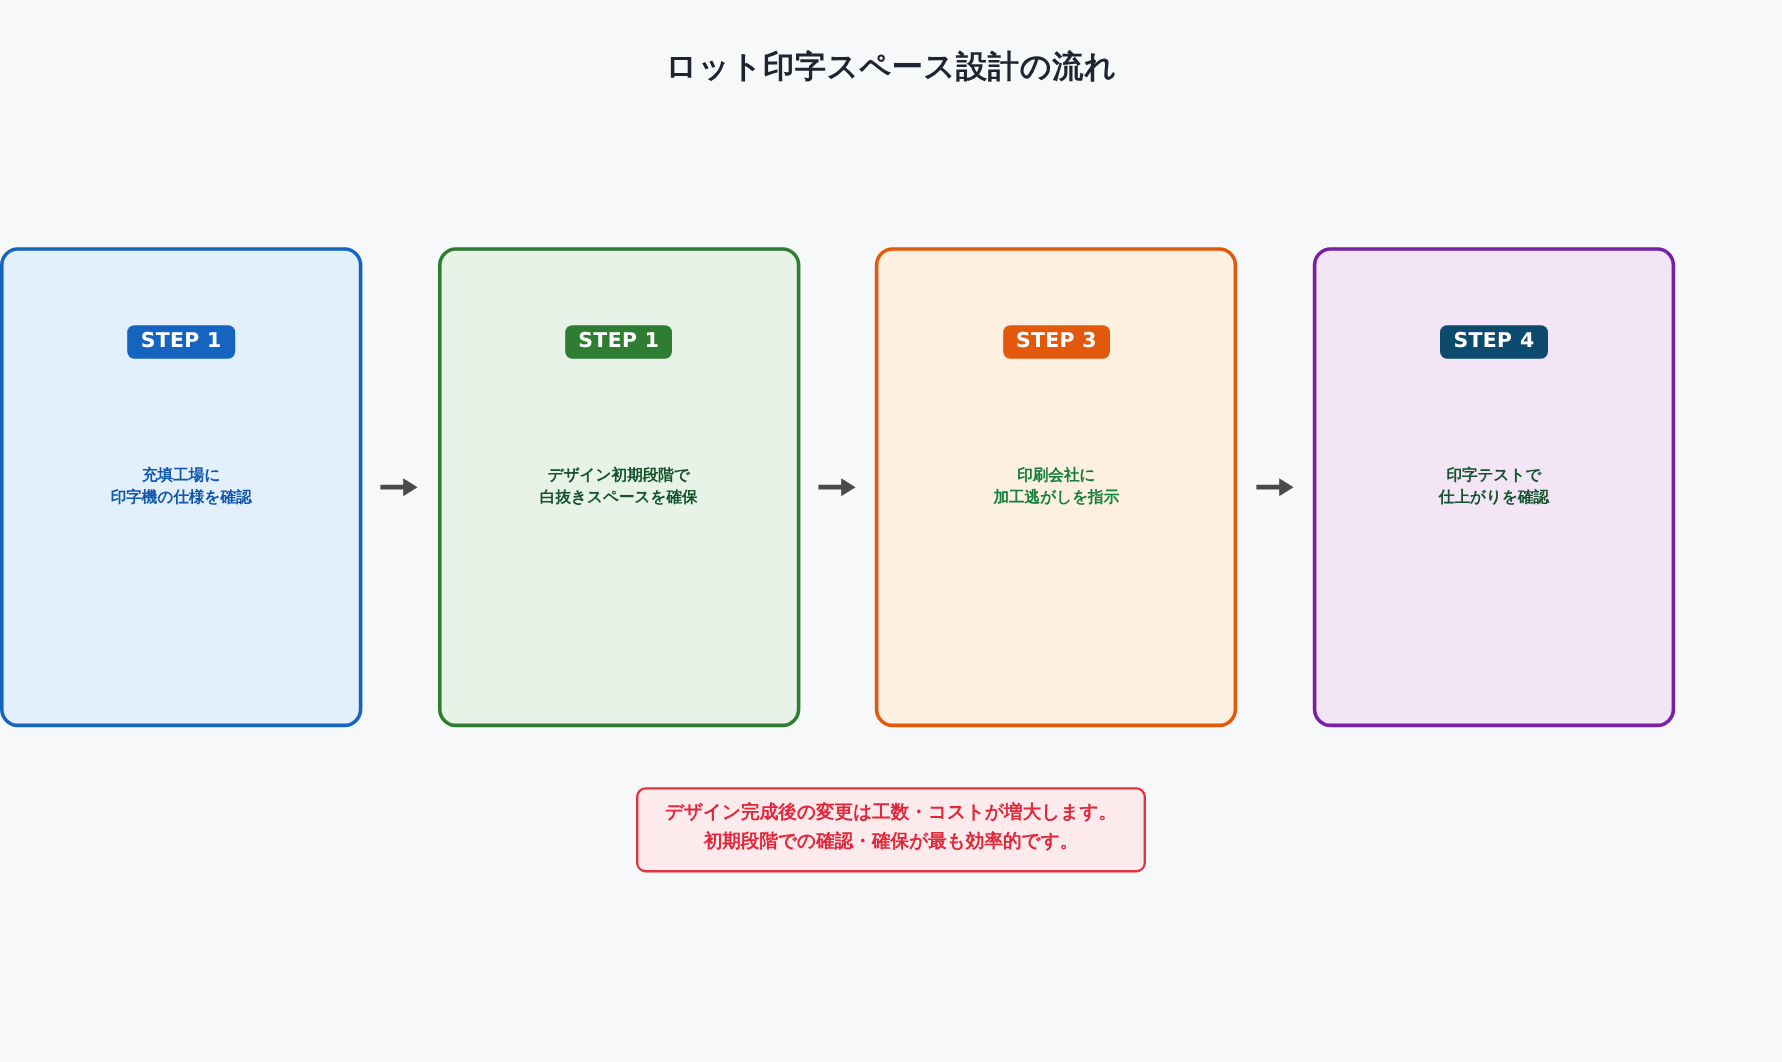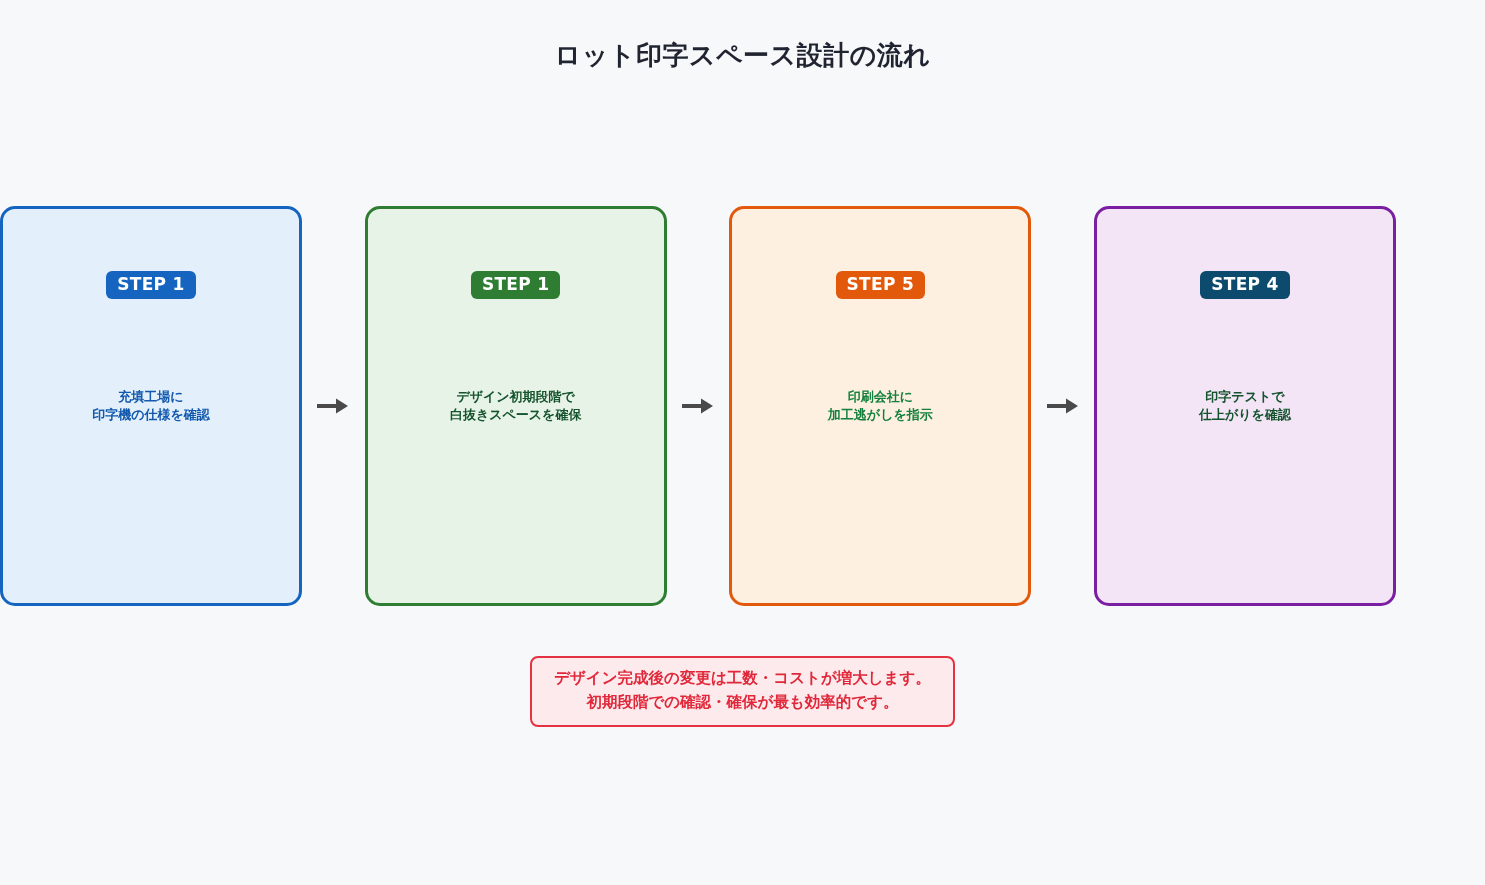--- a/index.html
+++ b/index.html
@@ -126,20 +126,21 @@
     display: flex;
     justify-content: center;
   }
   .note-box {
     box-sizing: border-box;
     background: #fdeaec;
     border: 2px solid #e53241;
     border-radius: 8px;
     padding: 9px 22px 11px 22px;
     text-align: center;
+    font-family: Liberation Mono, monospace;
   }
   .note-text {
     color: #e0283a;
     font-size: 15.5px;
     font-weight: bold;
     line-height: 1.52;
     white-space: pre-line;
   }
 </style>
 </head>
@@ -173,21 +174,21 @@
   </div>
 
   <div class="arrow">
     <svg width="34" height="18" viewBox="0 0 34 18" aria-hidden="true">
       <path d="M1 9 H21" stroke="#4a4a4a" stroke-width="4" stroke-linecap="butt" fill="none"></path>
       <path d="M20 1.5 L32 9 L20 16.5 Z" fill="#4a4a4a"></path>
     </svg>
   </div>
 
   <div class="step-card theme-orange">
-    <div class="step-badge">STEP 5</div>
+    <div class="step-badge">STEP 3</div>
     <div class="step-body">
       <div class="step-body-text">印刷会社に
 加工逃がしを指示</div>
     </div>
   </div>
 
   <div class="arrow">
     <svg width="34" height="18" viewBox="0 0 34 18" aria-hidden="true">
       <path d="M1 9 H21" stroke="#4a4a4a" stroke-width="4" stroke-linecap="butt" fill="none"></path>
       <path d="M20 1.5 L32 9 L20 16.5 Z" fill="#4a4a4a"></path>

